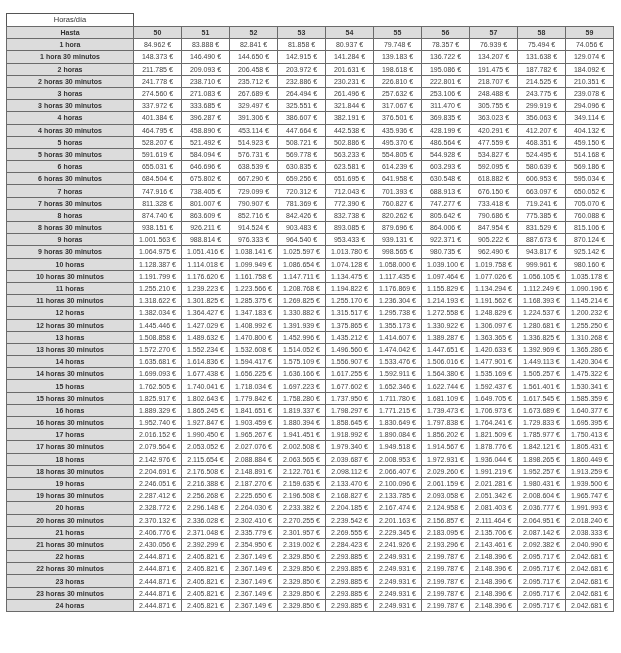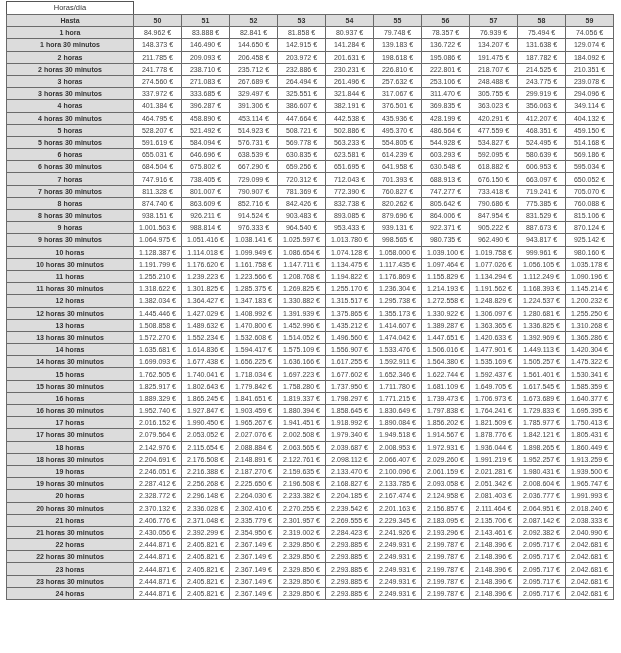--- a/index.html
+++ b/index.html
@@ -1,18 +1,18 @@
 <!DOCTYPE html>
 <html><head>
 <meta charset="utf-8">
 <style>
   html, body { margin: 0; padding: 0; background: #ffffff; }
   body { width: 621px; height: 653px; position: relative; overflow: hidden;
          font-family: "Liberation Sans", sans-serif; }
-  .wrap { position: absolute; left: 6px; top: 1px; }
+  .wrap { position: absolute; left: 6px; top: 13px; }
   .title-box {
     width: 126px; height: 12px; border: 1px solid #555; border-bottom: none;
     background: #fff; font-size: 7.5px; text-align: center; line-height: 12px; color: #333;
   }
   table { border-collapse: collapse; table-layout: fixed; }
   td, th {
     border: 1px solid #6a6a6a; height: 11.2px; padding: 0; font-size: 7px;
     text-align: center; line-height: 11px; color: #444; white-space: nowrap; overflow: hidden;
   }
   th.rowhdr, td.rowhdr { background: #dcdcdc; font-weight: bold; color: #333; width: 126px; }

